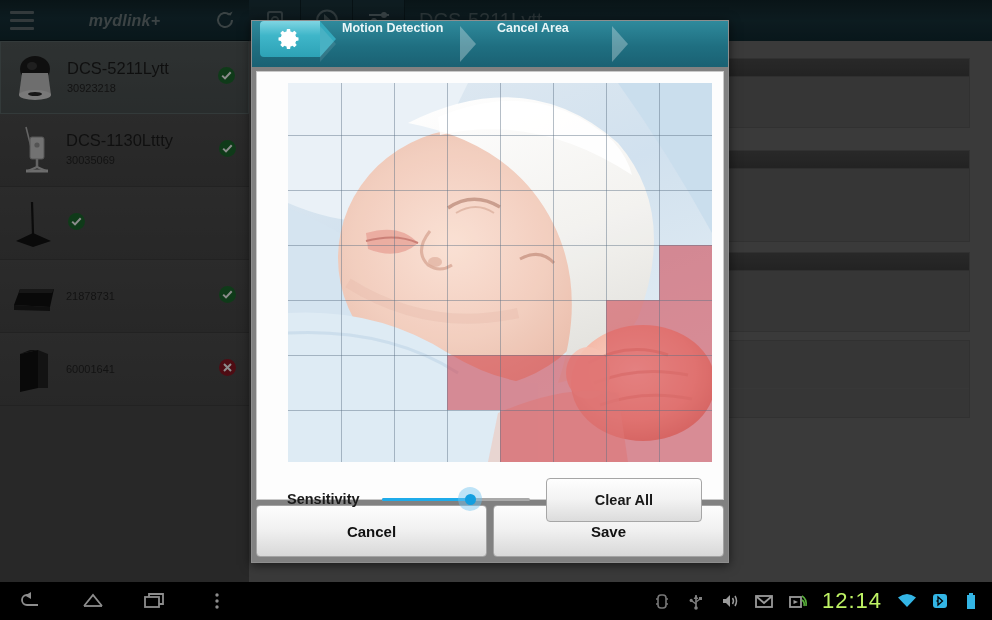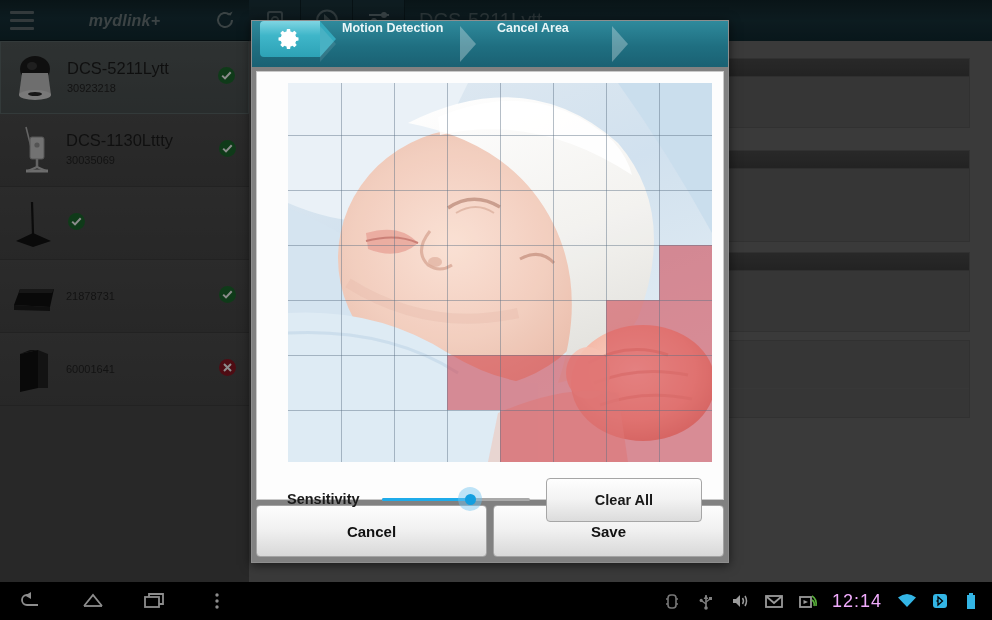--- a/index.html
+++ b/index.html
@@ -196,21 +196,21 @@
     position: absolute; left: 0; bottom: 0; width: 992px; height: 38px;
     background: #000; display: flex; align-items: center;
   }
   #navkeys { display: flex; align-items: center; gap: 32px; margin-left: 16px; }
   .navkey { width: 30px; height: 24px; position: relative; }
   #sysright {
     position: absolute; right: 8px; top: 0; height: 38px;
     display: flex; align-items: center; gap: 14px;
   }
   .sysicon { width: 20px; height: 20px; position: relative; }
-  #clock { font-size: 18px; color: #f0abfc; letter-spacing: 1px; font-weight: 300; }
+  #clock { font-size: 22px; color: #bef264; letter-spacing: 1px; font-weight: 300; }
 </style>
 </head>
 <body>
 
 <div id="screen">
 
   <div id="bgpage">
     <div id="bg-toolbar">
       <div class="tool-btn">
         <svg width="52" height="41" viewBox="0 0 52 41">

